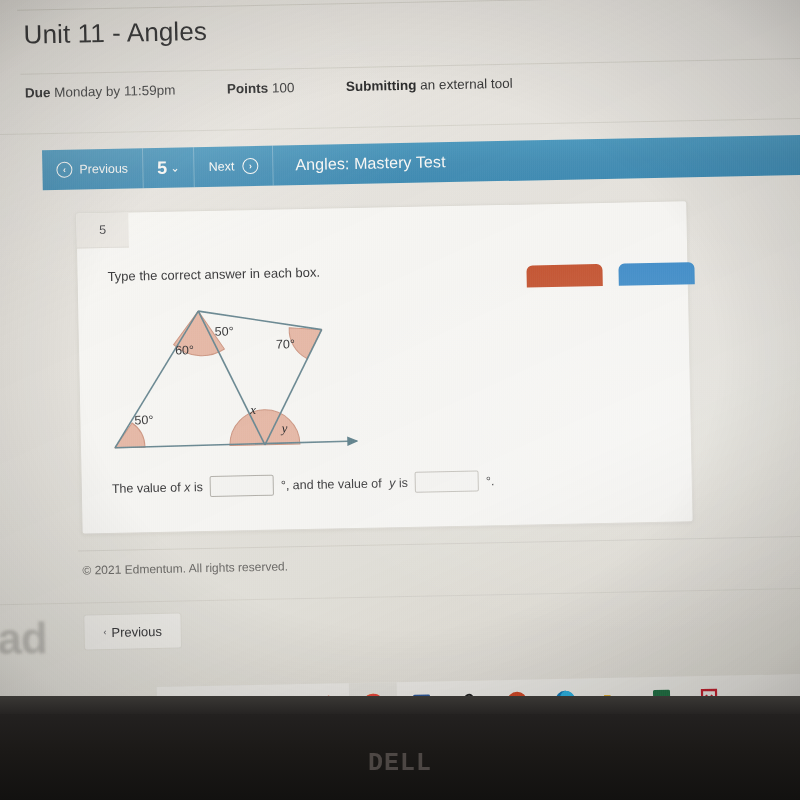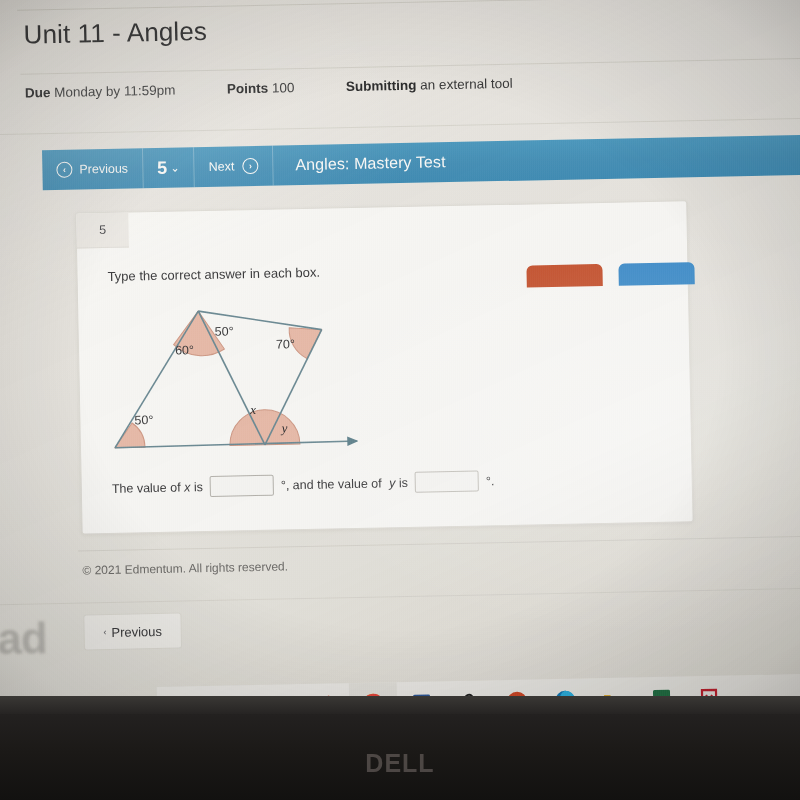--- a/index.html
+++ b/index.html
@@ -124,21 +124,21 @@
   #scanlines{position:absolute;inset:0;pointer-events:none;opacity:.22;
              background:repeating-linear-gradient(90deg,
                rgba(255,255,255,.10) 0px, rgba(255,255,255,.10) 1px,
                rgba(0,0,0,.04) 1px, rgba(0,0,0,.04) 2px);}
   #vignette{position:absolute;inset:0;pointer-events:none;
             background:radial-gradient(ellipse 660px 560px at 400px 360px,
               rgba(0,0,0,0) 48%, rgba(0,0,0,.12) 78%, rgba(0,0,0,.30) 100%);}
 
   
   .bezel{position:absolute;left:0;bottom:0;width:800px;height:86px;
-         background:linear-gradient(180deg,#232120 0%,#1b1917 45%,#121110 100%);}
+         background:linear-gradient(180deg,#232120 0%,#1b1917 45%,#121110 100%);font-family:Liberation Mono, monospace;}
   .dell{position:absolute;left:0;bottom:22px;width:800px;text-align:center;
         font-size:25px;font-weight:700;letter-spacing:1px;
         color:rgba(120,112,108,.55);filter:blur(.5px);}
   .belowtask{position:absolute;left:0;bottom:86px;width:800px;height:18px;
              background:linear-gradient(180deg,#3a3835 0%,#262423 100%);}
 </style>
 </head>
 <body>
 
 <div id="photo">

